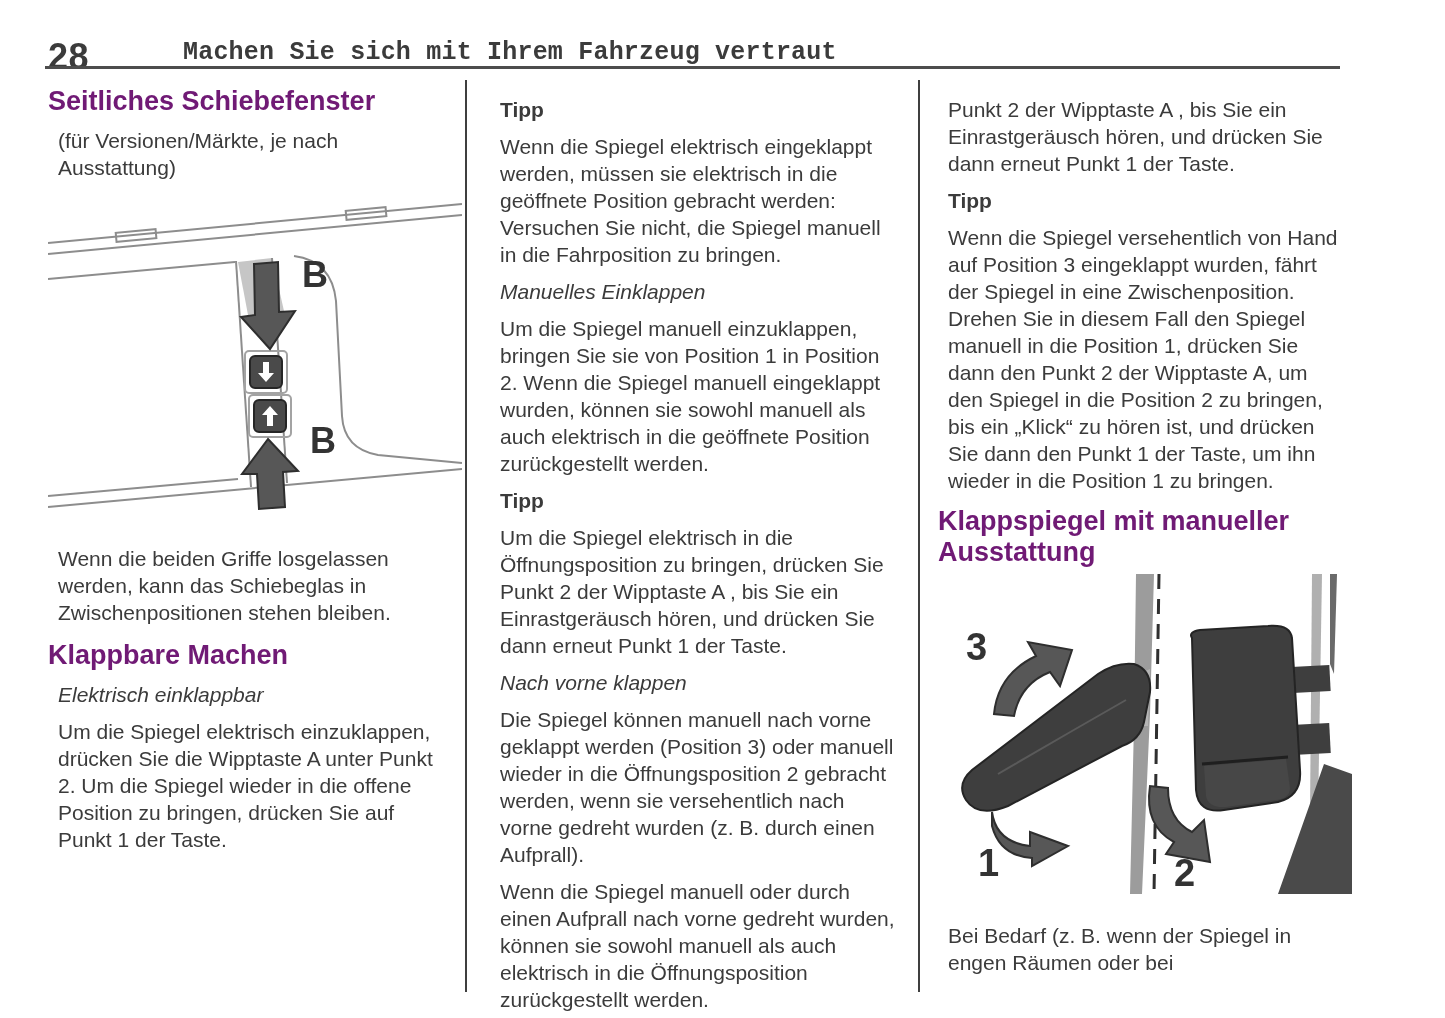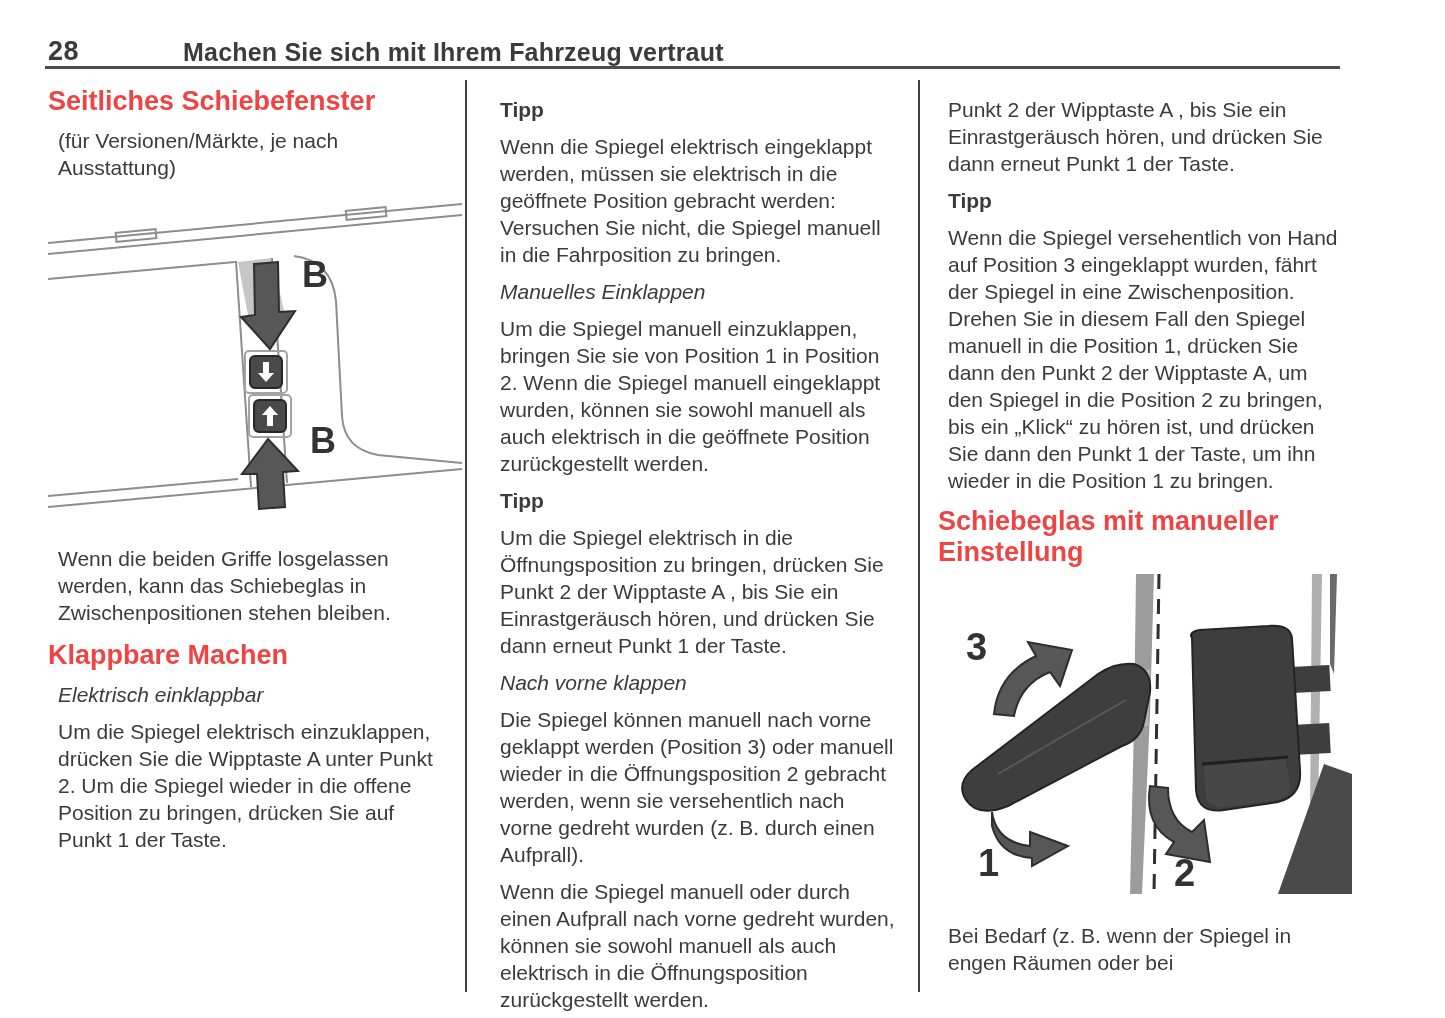--- a/index.html
+++ b/index.html
@@ -4,32 +4,32 @@
 <style>
   html,body{margin:0;padding:0;background:#ffffff;}
   .page{
     position:relative;
     width:1445px;height:1018px;
     background:#ffffff;
     font-family:"Liberation Sans",sans-serif;
     color:#3b3b3b;
     overflow:hidden;
   }
-  .pg-num{position:absolute;left:48px;top:36px;font-size:27px;font-weight:700;letter-spacing:.5px;}
-  .pg-title{position:absolute;left:183px;top:38px;font-size:25px;font-weight:700;letter-spacing:.2px;}
+  .pg-num{position:absolute;left:48px;top:36px;font-size:36px;font-weight:700;letter-spacing:.5px;}
+  .pg-title{position:absolute;left:183px;top:38px;font-size:25px;font-weight:700;letter-spacing:.2px;font-family:Liberation Mono, monospace;}
   .hrule{position:absolute;left:45px;top:66px;width:1295px;height:3px;background:#4d4d4d;}
   .vdiv{position:absolute;top:80px;height:912px;width:2px;background:#3f3f3f;}
   .vdiv.d1{left:465px;}
   .vdiv.d2{left:918px;}
   .col{position:absolute;top:86px;font-size:21px;line-height:27px;}
   .col1{left:48px;width:414px;}
   .col2{left:490px;width:420px;}
   .col3{left:938px;width:414px;}
   .col p{margin:10px;}
-  h2{font-size:27px;line-height:31px;font-weight:700;margin:0;color:#ef4444;}
+  h2{font-size:27px;line-height:31px;font-weight:700;margin:0;color:#701a75;}
   .h-top{margin-bottom:10px;}
   .h-mid{margin-top:14px;margin-bottom:6px;}
   .h-c3{margin-top:12px;margin-bottom:6px;}
   .ital{font-style:italic;}
   .tip{font-weight:700;}
   figure{margin:0;padding:0;}
   .fig-window{margin:4px 0 26px 0;}
   .fig-mirrors{margin:0 0 22px 0;}
   svg text.big-label{font-family:"Liberation Sans",sans-serif;font-weight:700;fill:#333;}
 </style>
@@ -105,21 +105,21 @@
     <p>Die Spiegel können manuell nach vorne geklappt werden (Position 3) oder manuell wieder in die Öffnungsposition 2 gebracht werden, wenn sie versehentlich nach vorne gedreht wurden (z. B. durch einen Aufprall).</p>
     <p>Wenn die Spiegel manuell oder durch einen Aufprall nach vorne gedreht wurden, können sie sowohl manuell als auch elektrisch in die Öffnungsposition zurückgestellt werden.</p>
     <p>Um die Spiegel elektrisch in die Öffnungsposition zu bringen, drücken Sie</p>
   </div>
 
   <div class="col col3">
     <p>Punkt 2 der Wipptaste A , bis Sie ein Einrastgeräusch hören, und drücken Sie dann erneut Punkt 1 der Taste.</p>
     <p class="tip">Tipp</p>
     <p>Wenn die Spiegel versehentlich von Hand auf Position 3 eingeklappt wurden, fährt der Spiegel in eine Zwischenposition. Drehen Sie in diesem Fall den Spiegel manuell in die Position 1, drücken Sie dann den Punkt 2 der Wipptaste A, um den Spiegel in die Position 2 zu bringen, bis ein „Klick“ zu hören ist, und drücken Sie dann den Punkt 1 der Taste, um ihn wieder in die Position 1 zu bringen.</p>
 
-    <h2 class="h-c3">Schiebeglas mit manueller Einstellung</h2>
+    <h2 class="h-c3">Klappspiegel mit manueller Ausstattung</h2>
 
     <figure class="fig-mirrors">
       <svg width="414" height="320" viewBox="0 0 414 320">
 
         <polygon points="198,0 216,0 212,140 204,320 192,320 196,150" fill="#9c9c9c"></polygon>
         <polygon points="212,95 152,122 162,152 210,152" fill="#b5b5b5"></polygon>
 
         <line x1="221" y1="0" x2="216" y2="320" stroke="#2f2f2f" stroke-width="3" stroke-dasharray="15 10"></line>
 
         <path d="M196,90 Q214,96 212,118 L206,148 Q202,166 184,172 L70,232 Q40,244 28,226 Q18,210 34,196 L160,100 Q178,88 196,90 Z" fill="#3e3e3e" stroke="#242424" stroke-width="2"></path>

